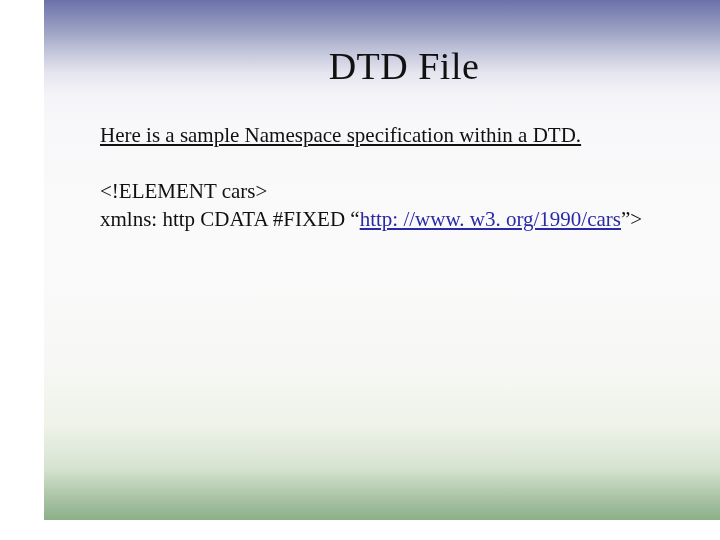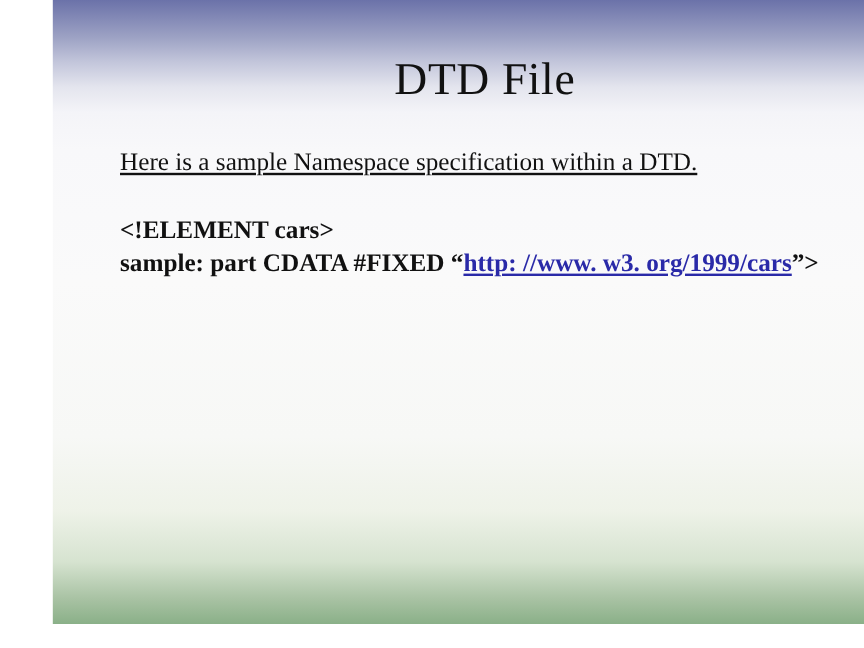--- a/index.html
+++ b/index.html
@@ -46,34 +46,33 @@
     margin: 0 0 30px 0;
     text-decoration: underline;
   }
   .code {
     font-size: 21px;
     line-height: 1.3;
     white-space: nowrap;
   }
   .code .line {
     display: block;
-    font-weight: bold;
   }
   a.url {
     color: #2a2aa8;
     text-decoration: underline;
   }
 </style>
 </head>
 <body>
 
 <div class="slide">
   <h1 class="title">DTD File</h1>
 
   <p class="intro">Here is a sample Namespace specification within a DTD.</p>
 
   <div class="code">
     <span class="line">&lt;!ELEMENT  cars&gt;</span>
     <span class="line">
-      <span>sample: part  CDATA #FIXED “</span><a href="#" class="url">http: //www. w3. org/1999/cars</a><span>”&gt;</span>
+      <span>xmlns: http  CDATA #FIXED “</span><a href="#" class="url">http: //www. w3. org/1990/cars</a><span>”&gt;</span>
     </span>
   </div>
 </div>
 
 </body></html>

